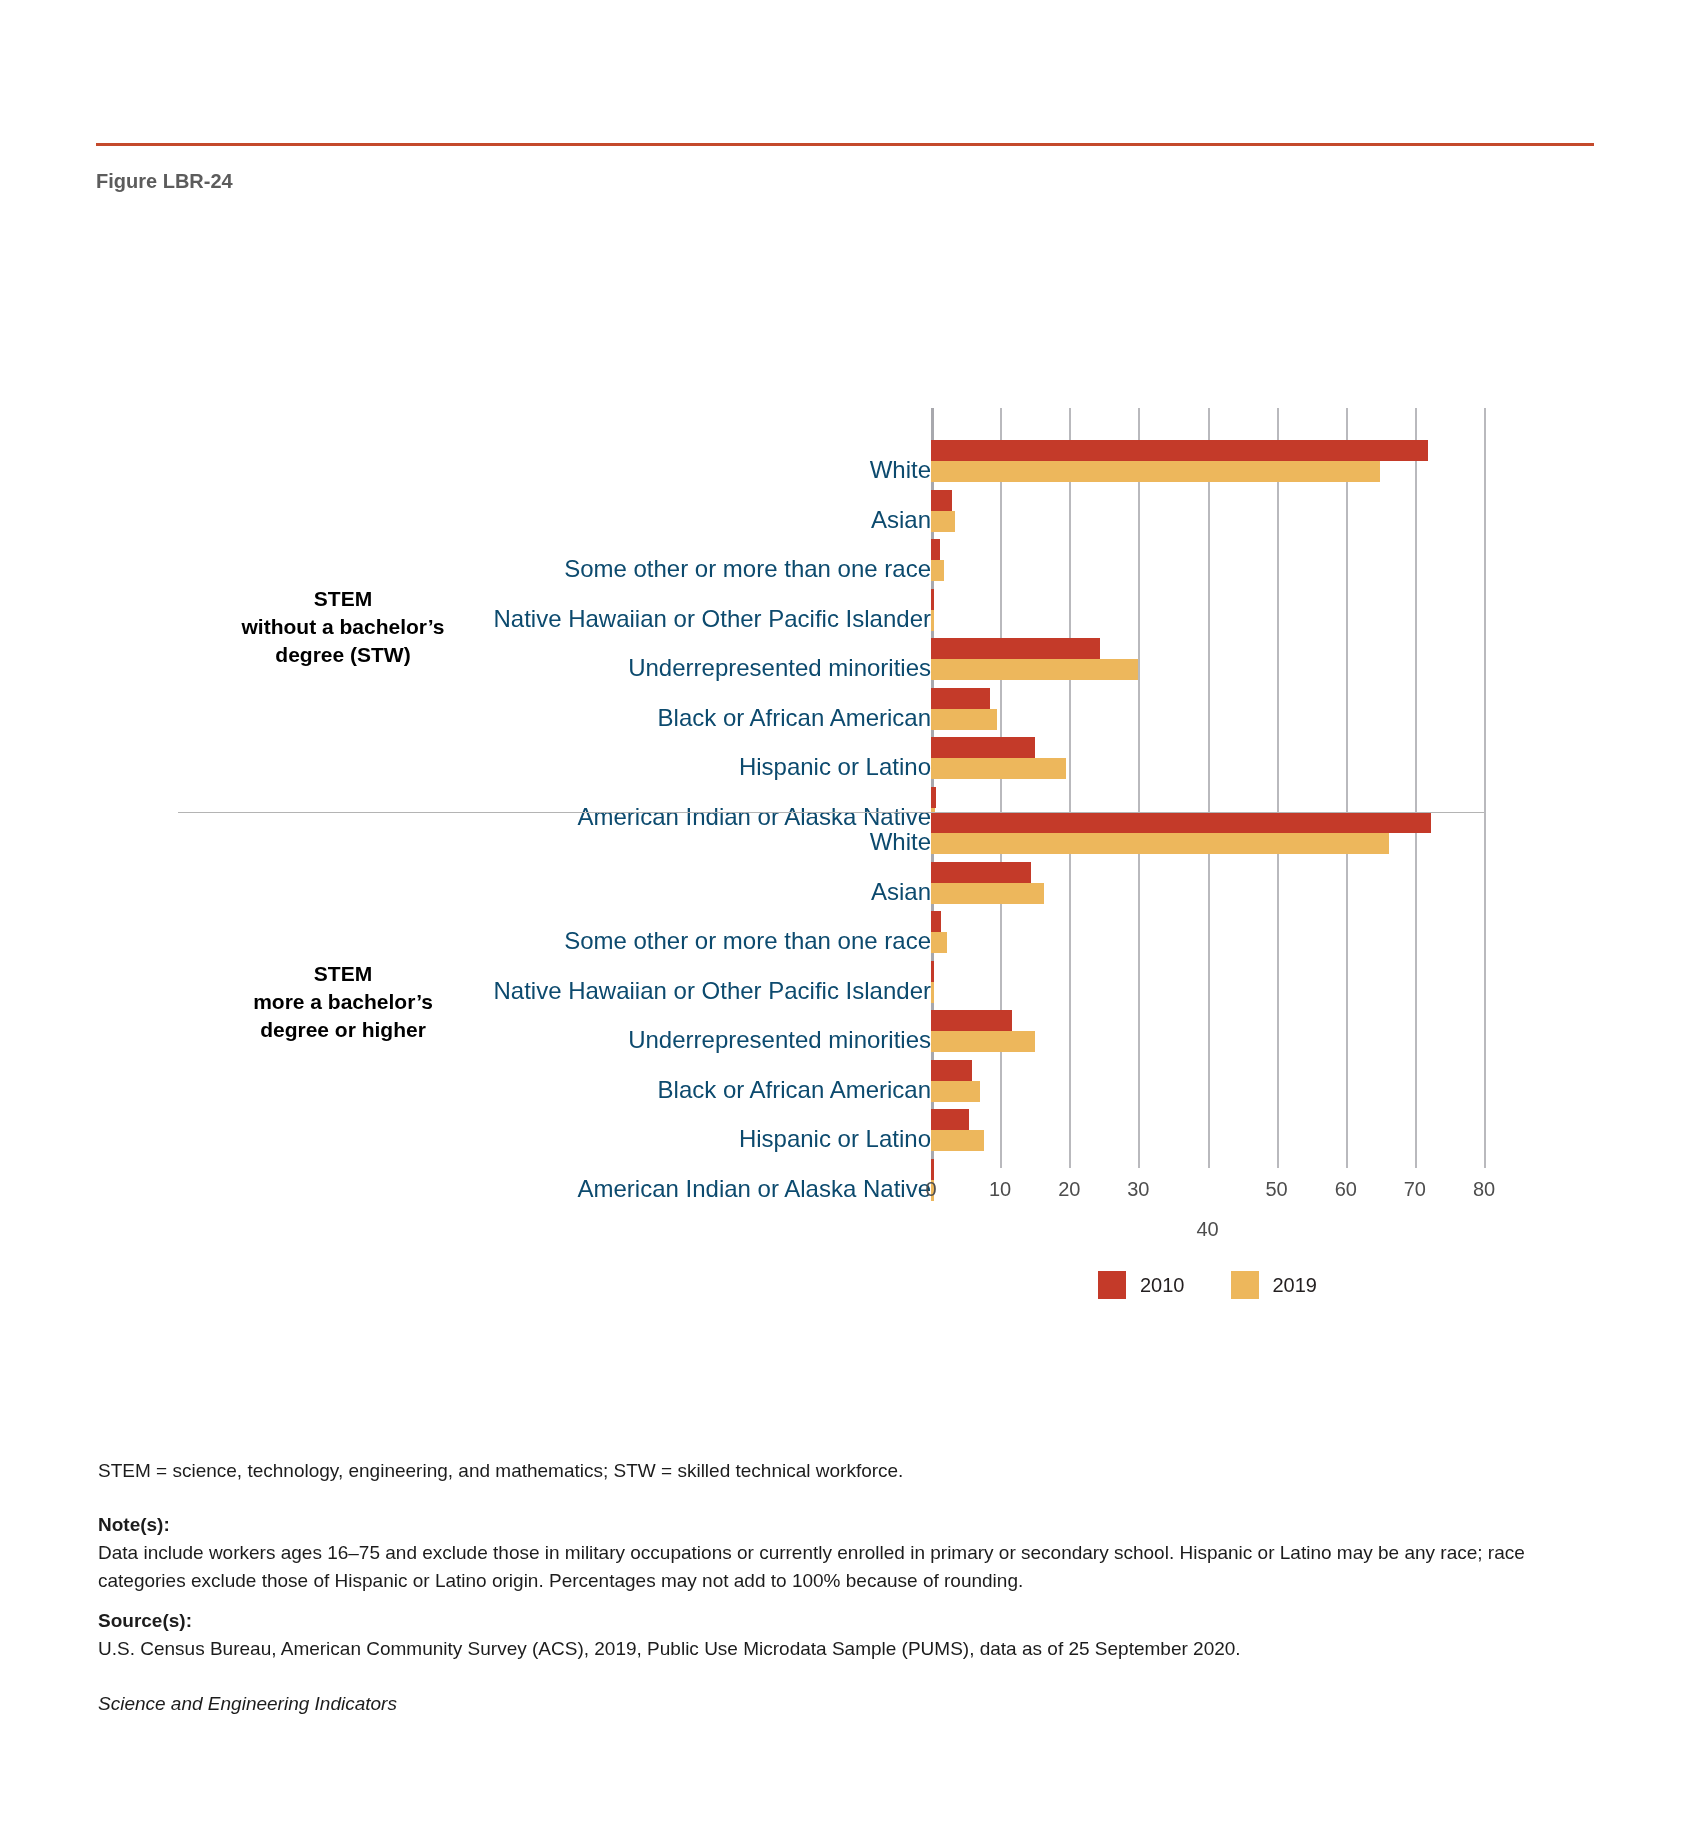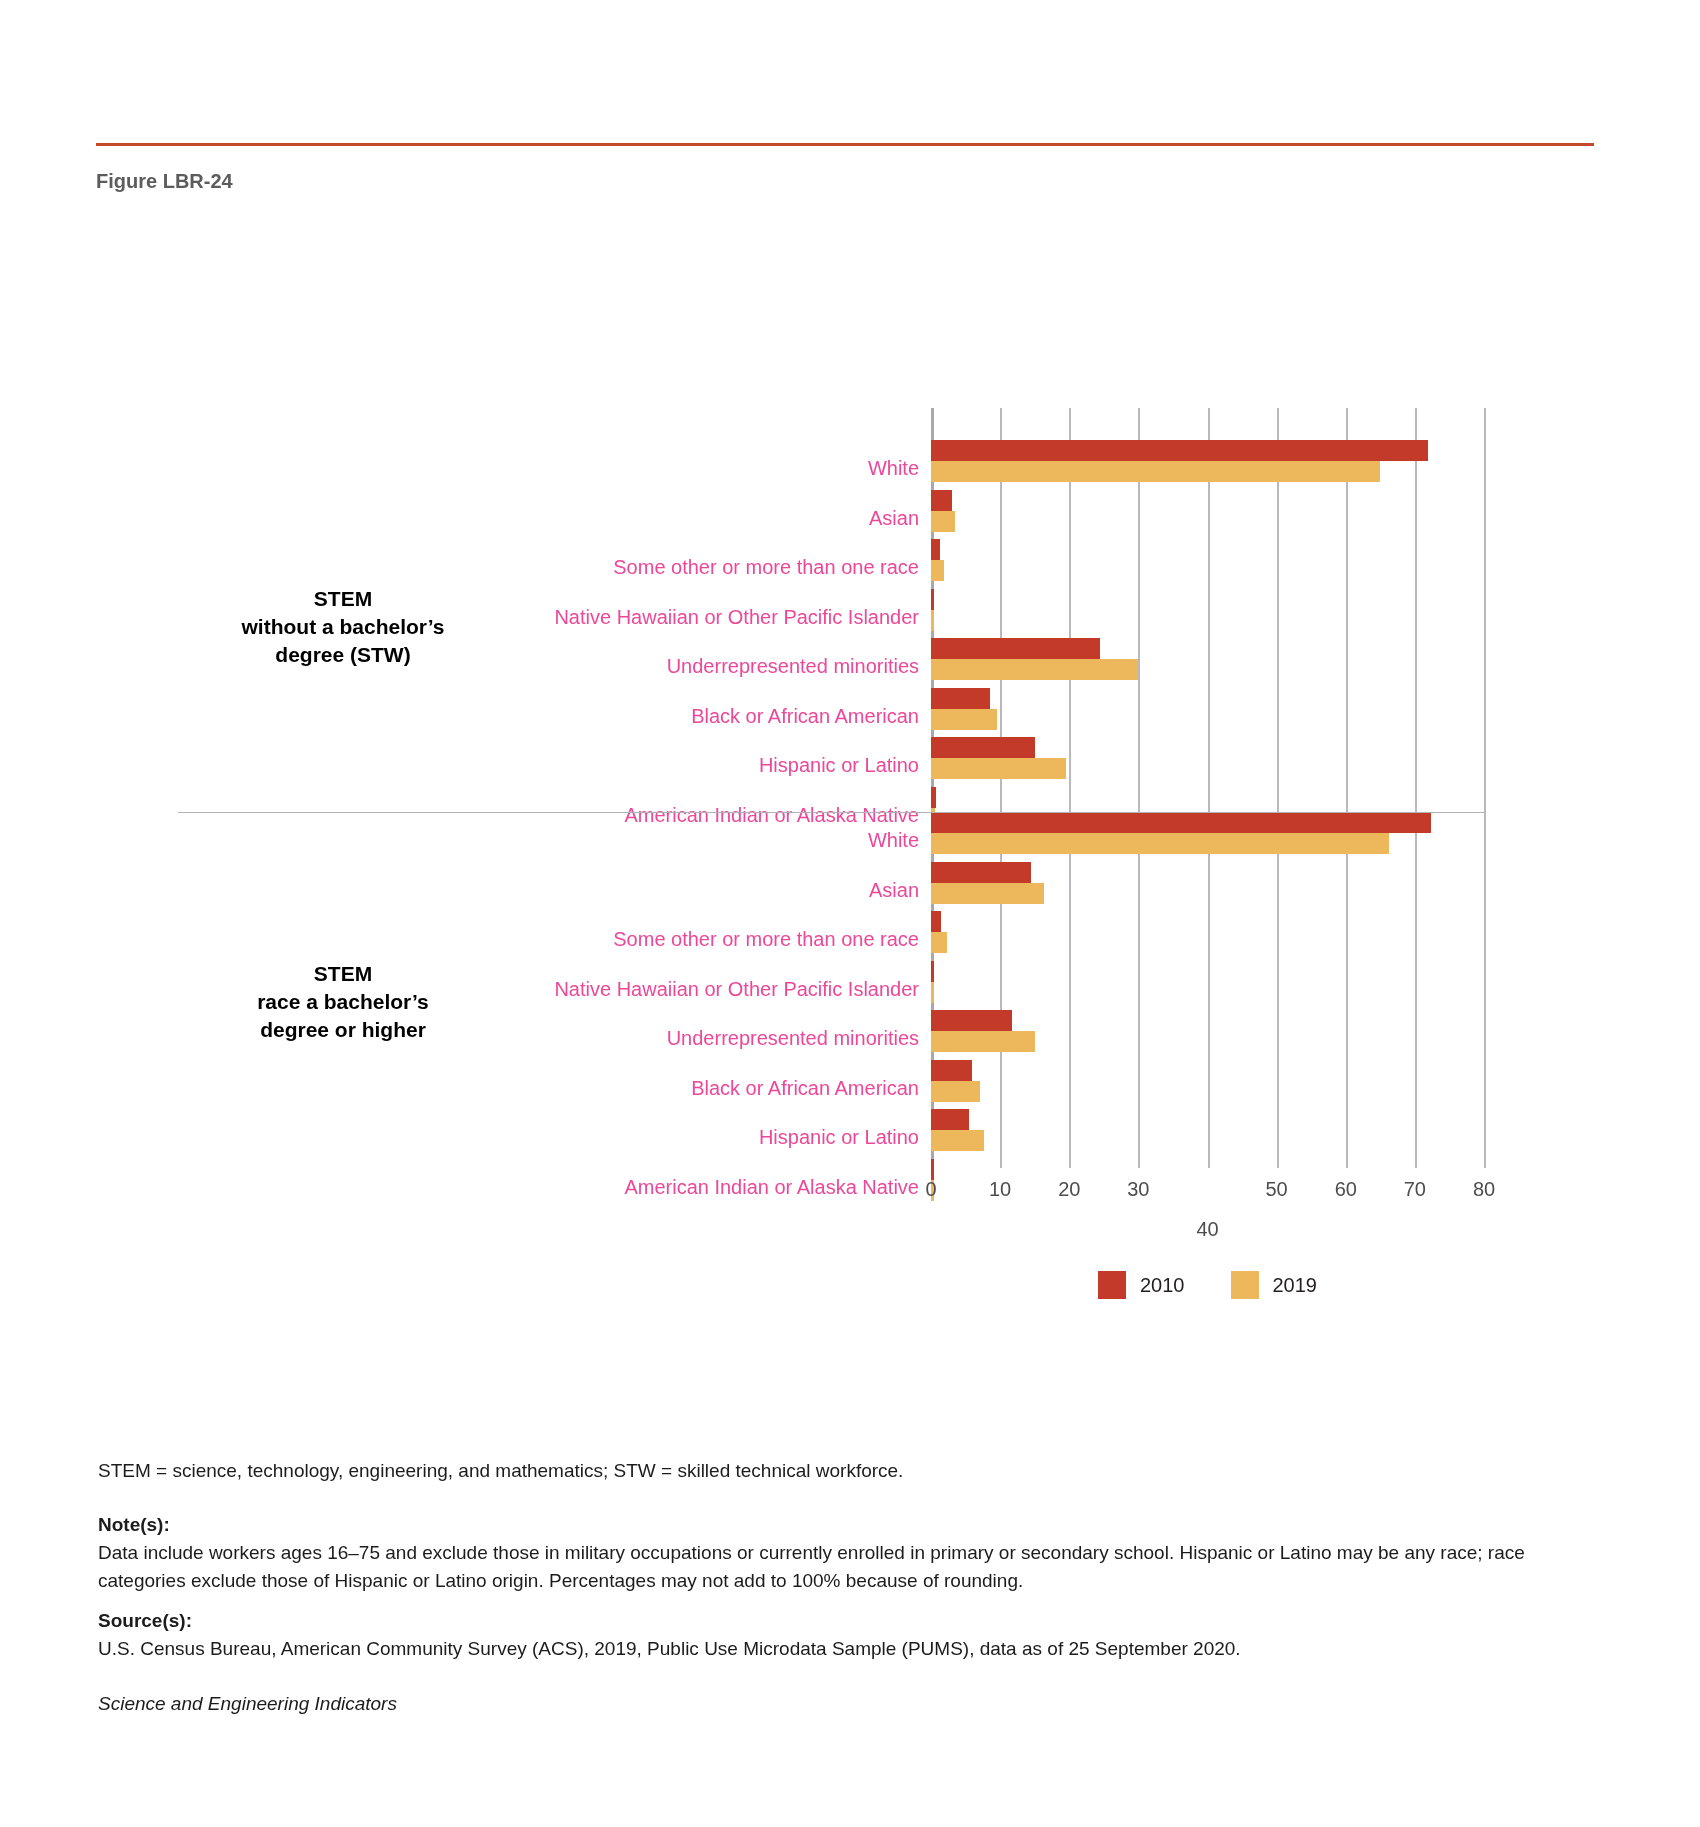--- a/index.html
+++ b/index.html
@@ -115,23 +115,22 @@
   #panel-label-0 { left: 178px; top: 585px; }
   #panel-label-1 { left: 178px; top: 960px; }
   .cat-row {
     position: absolute;
     left: 0;
     width: 553px;
   }
   .cat-name {
     position: absolute;
     right: 100%;
-    padding-right: 12px;
-    font-size: 20px;
-    color: #ec4899;
+    font-size: 24px;
+    color: #0c4a6e;
     white-space: nowrap;
     line-height: 1;
   }
   .bar {
     position: absolute;
     left: 0;
     height: 21px;
   }
   .bar-2010 { background: #c43a29; }
   .bar-2019 { background: #edb75c; }
@@ -299,21 +298,21 @@
         </div>
       </div>
     <div class="panel-divider"></div>
     <div id="panel-label-0" class="panel-label">
         <div>STEM</div>
         <div>without a bachelor’s</div>
         <div>degree (STW)</div>
       </div>
     <div id="panel-label-1" class="panel-label">
         <div>STEM</div>
-        <div>race a bachelor’s</div>
+        <div>more a bachelor’s</div>
         <div>degree or higher</div>
       </div>
     <div id="x-ticks">
         <div class="tick-label" style="left: 901px;">0</div>
         <div class="tick-label" style="left: 970.125px;">10</div>
         <div class="tick-label" style="left: 1039.25px;">20</div>
         <div class="tick-label" style="left: 1108.38px;">30</div>
         <div class="tick-label" style="left: 1177.5px; margin-top: 40px;">40</div>
         <div class="tick-label" style="left: 1246.62px;">50</div>
         <div class="tick-label" style="left: 1315.75px;">60</div>

